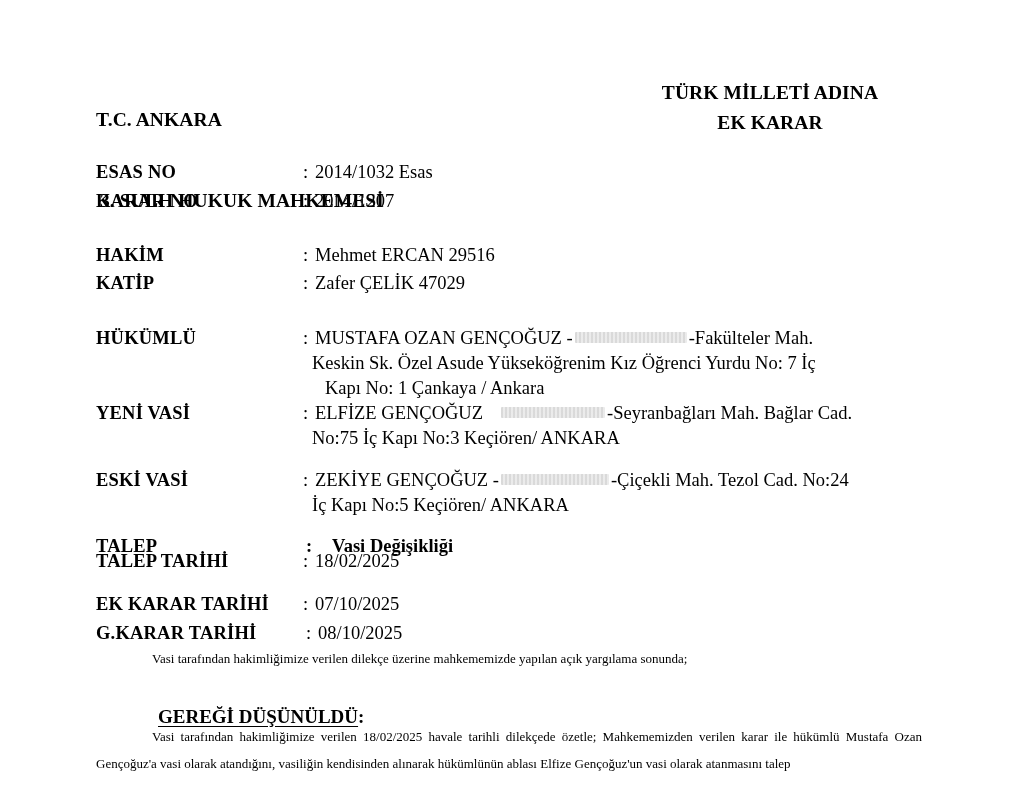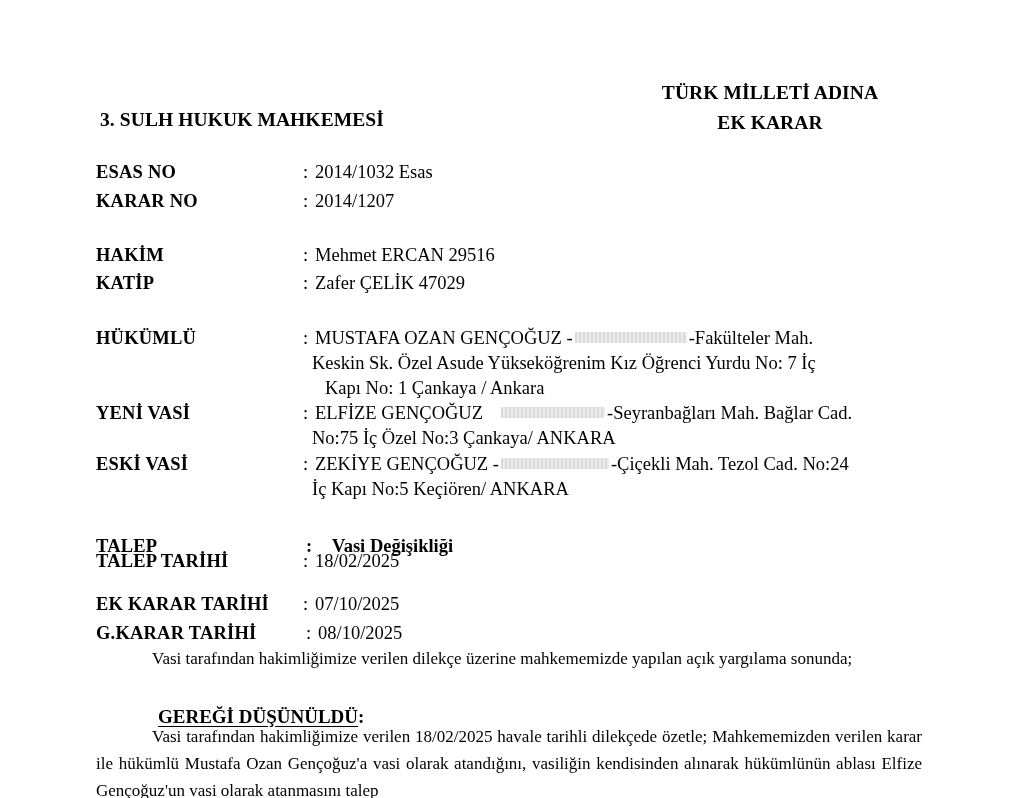--- a/index.html
+++ b/index.html
@@ -127,21 +127,21 @@
     margin: 0 2px;
     position: relative;
     top: -2px;
   }
 
   
   .body-text {
     position: absolute;
     left: 96px;
     width: 826px;
-    font-size: 17px;
+    font-size: 13px;
     line-height: 27px;
     text-align: justify;
   }
 
   .body-text .indent {
     display: inline-block;
     width: 56px;
   }
 
   .heading-underline {
@@ -158,20 +158,21 @@
     text-underline-offset: 3px;
   }
 </style>
 </head>
 <body>
 
 <div class="page">
 
   <div class="doc-header">
     <div class="court-block">
+      <div>T.C. ANKARA</div>
       <div class="court-line-2">3. SULH HUKUK MAHKEMESİ</div>
     </div>
     <div class="nation-block">
       <span>TÜRK MİLLETİ ADINA</span>
       <span class="nation-sub">EK KARAR</span>
     </div>
   </div>
 
   <div class="fields">
 
@@ -208,24 +209,24 @@
       <span class="cont-line" style="left:312px;top:26px;">Keskin Sk. Özel Asude Yükseköğrenim Kız Öğrenci Yurdu No: 7  İç</span>
       <span class="cont-line" style="left:325px;top:51px;">Kapı No: 1 Çankaya / Ankara</span>
     </div>
 
     <div class="field-row" style="top:241px;position:absolute;left:0;width:1024px;font-family:Liberation Serif, serif;">
       <span class="field-label">YENİ VASİ</span>
       <span class="field-colon">:</span>
       <span class="field-value">
         <span>ELFİZE GENÇOĞUZ</span><span class="redacted" style="width:104px;margin-left:18px;"></span><span>-Seyranbağları Mah. Bağlar Cad.</span>
       </span>
-      <span class="cont-line" style="left:312px;top:26px;">No:75 İç Özel No:3  Çankaya/ ANKARA</span>
-    </div>
-
-    <div class="field-row" style="top:292px;position:absolute;left:0;width:856px;">
+      <span class="cont-line" style="left:312px;top:26px;">No:75 İç Kapı No:3  Keçiören/ ANKARA</span>
+    </div>
+
+    <div class="field-row" style="top:308px;position:absolute;left:0;width:856px;">
       <span class="field-label">ESKİ VASİ</span>
       <span class="field-colon">:</span>
       <span class="field-value">
         <span>ZEKİYE GENÇOĞUZ -</span><span class="redacted" style="width:108px;"></span><span>-Çiçekli Mah. Tezol Cad. No:24</span>
       </span>
       <span class="cont-line" style="left:312px;top:26px;">İç Kapı No:5  Keçiören/ ANKARA</span>
     </div>
 
     <div class="field-row" style="top:374px;position:absolute;left:0;width:1024px;">
       <span class="field-label">TALEP</span>

